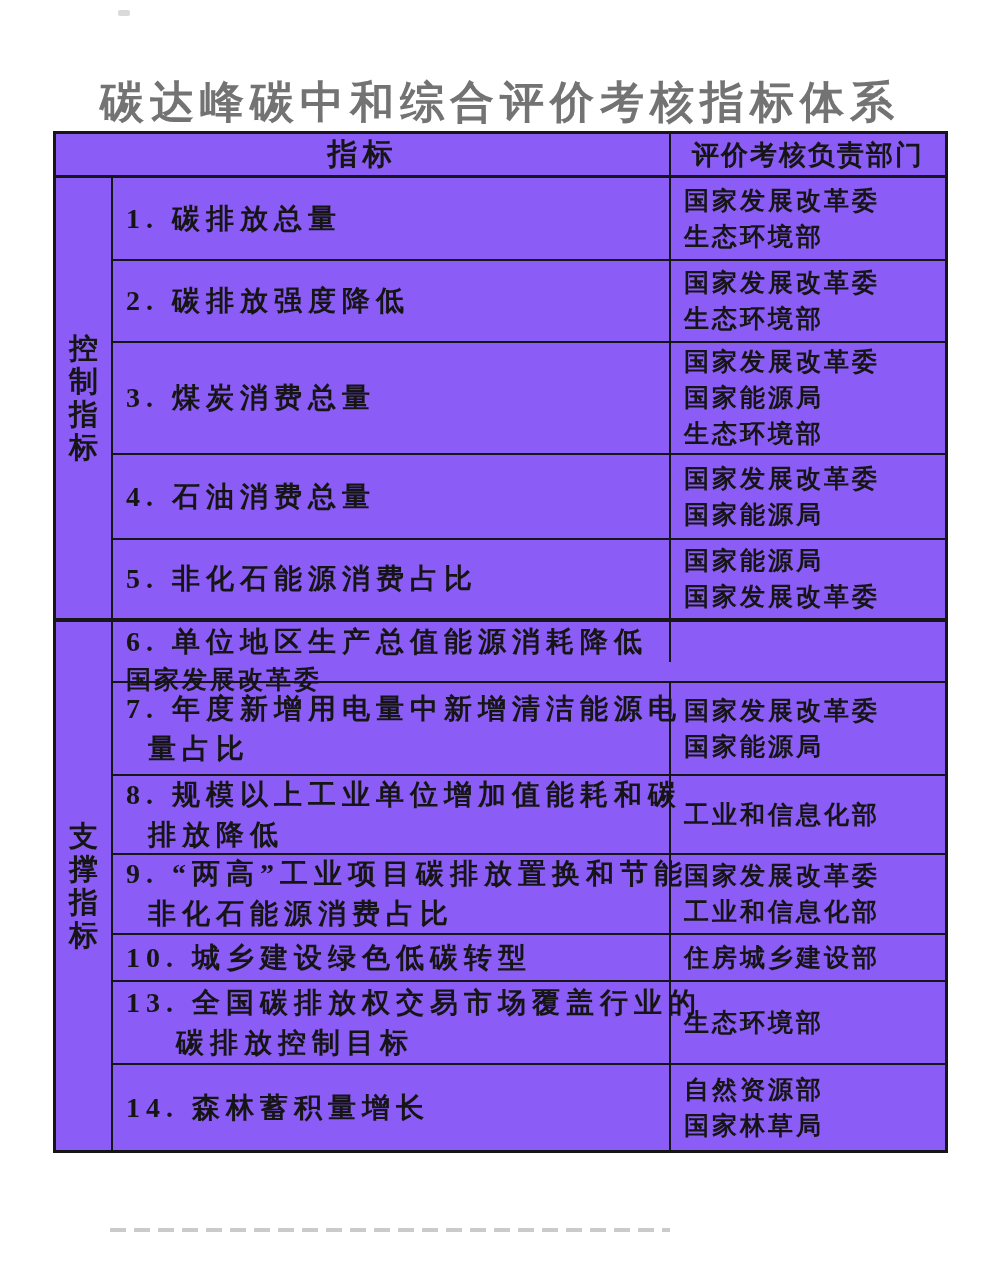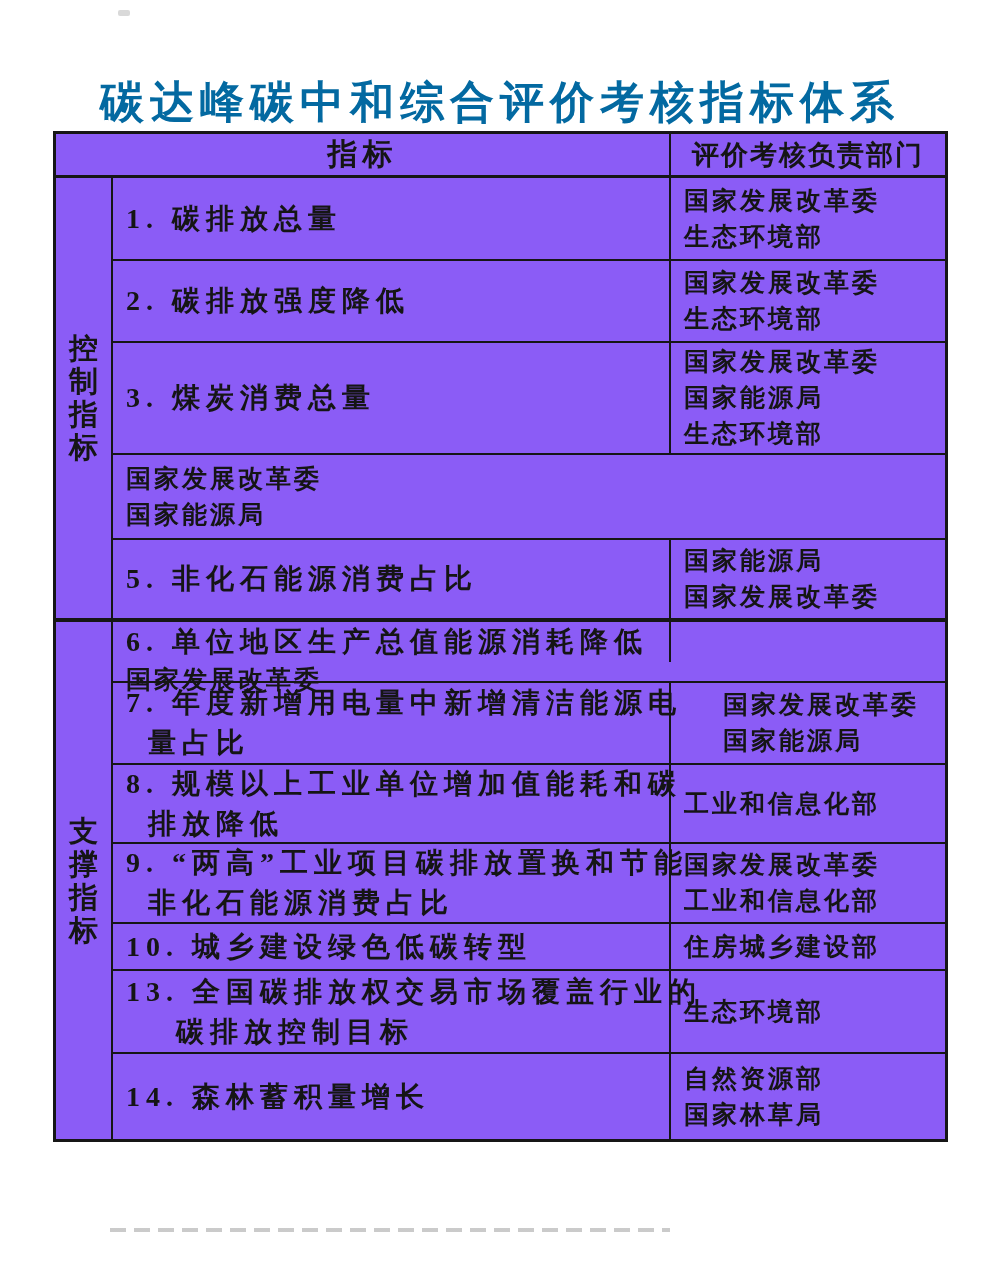--- a/index.html
+++ b/index.html
@@ -5,21 +5,21 @@
   html,body { margin:0; padding:0; }
   body {
     width:1000px; height:1275px; position:relative;
     background:#ffffff; color:#151515;
     font-family:"Liberation Serif","DejaVu Serif",serif;
     overflow:hidden;
   }
   .page-title {
     position:absolute; left:0; top:44px; width:1000px;
     text-align:center; font-size:44px; font-weight:800;
-    letter-spacing:6px; color:#0369a1; white-space:nowrap;
+    letter-spacing:6px; color:#737373; white-space:nowrap;
   }
   .ind-table {
     position:absolute; left:53px; top:131px; width:895px;
     border:3px solid #161616; box-sizing:border-box;
     background:#8b5cf6;
   }
   .ind-table * { box-sizing:border-box; }
   .t-header { display:flex; height:44px; border-bottom:3px solid #161616; }
   .t-header .h-left {
     width:615px; border-right:2px solid #161616;
@@ -110,20 +110,23 @@
             <div class="c-ind">
               <div class="line">3. 煤炭消费总量</div>
             </div>
             <div class="c-dept">
               <div class="dline">国家发展改革委</div>
               <div class="dline">国家能源局</div>
               <div class="dline">生态环境部</div>
             </div>
           </div>
           <div class="t-row" data-num="4" style="height: 85px;">
+            <div class="c-ind">
+              <div class="line">4. 石油消费总量</div>
+            </div>
             <div class="c-dept">
               <div class="dline">国家发展改革委</div>
               <div class="dline">国家能源局</div>
             </div>
           </div>
           <div class="t-row" data-num="5" style="height: 80px;">
             <div class="c-ind">
               <div class="line">5. 非化石能源消费占比</div>
             </div>
             <div class="c-dept">
@@ -142,21 +145,21 @@
         </div>
         <div class="g-rows">
           <div class="t-row" data-num="6" style="height: 59px; flex-direction: column;">
             <div class="c-ind">
               <div class="line">6. 单位地区生产总值能源消耗降低</div>
             </div>
             <div class="c-dept">
               <div class="dline">国家发展改革委</div>
             </div>
           </div>
-          <div class="t-row" data-num="7" style="height: 82px; gap: 39px;">
+          <div class="t-row" data-num="7" style="height: 93px;">
             <div class="c-ind">
               <div class="line">7. 年度新增用电量中新增清洁能源电</div>
               <div class="line cont">量占比</div>
             </div>
             <div class="c-dept">
               <div class="dline">国家发展改革委</div>
               <div class="dline">国家能源局</div>
             </div>
           </div>
           <div class="t-row" data-num="8" style="height: 79px;">

